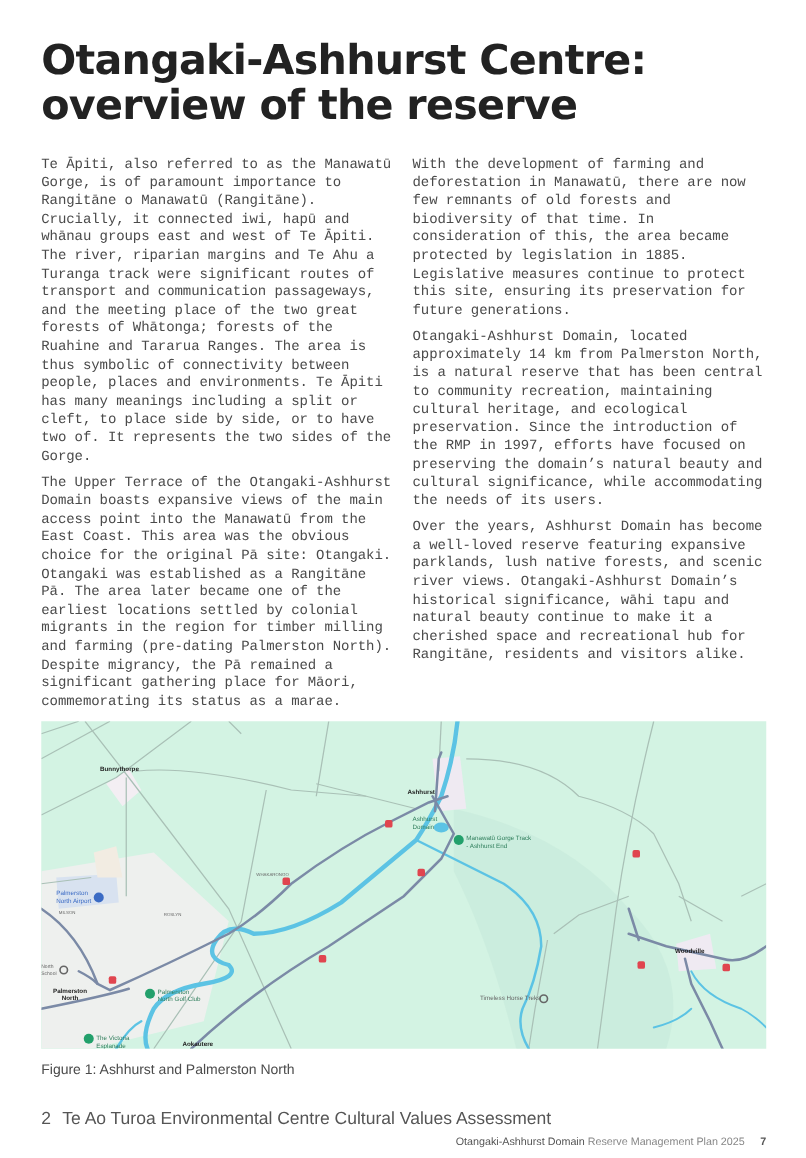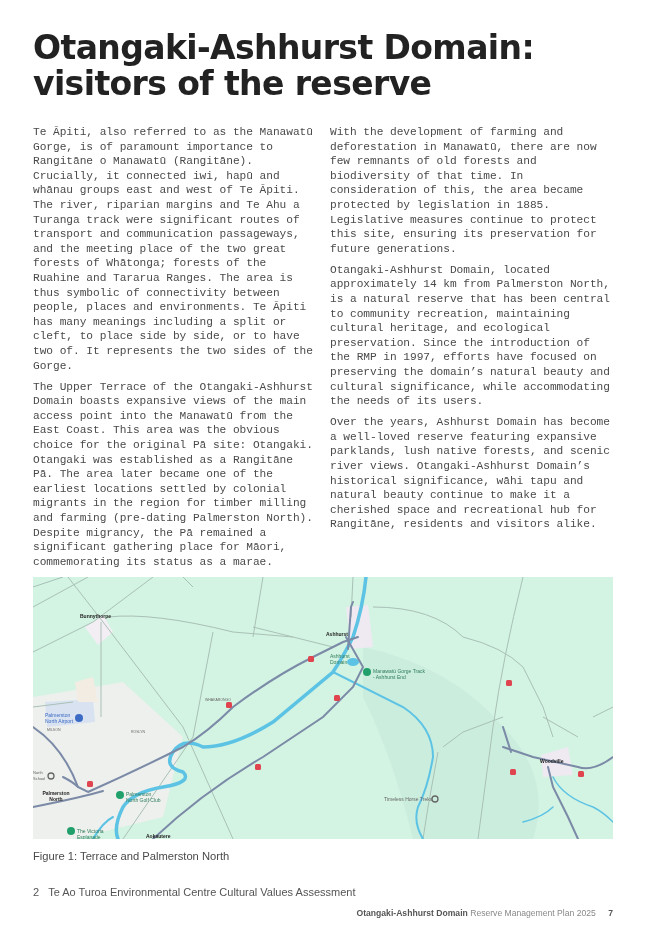--- a/index.html
+++ b/index.html
@@ -27,33 +27,33 @@
     position: absolute; font-size: 5px; color: #333; white-space: nowrap; line-height: 6px;
   }
   .map-label.bold { font-weight: bold; color: #222; }
   .map-label.green { color: #2e7d5b; }
   .map-label.blue { color: #3b6bc4; }
   .map-label.gray { color: #666; }
   .figure-caption {
     position: absolute; left: 33px; top: 850px; font-size: 11.2px; color: #4a4a4a;
   }
   .footnote {
-    position: absolute; left: 33px; top: 886px; font-size: 11px; color: #555;
+    position: absolute; left: 33px; top: 886px; font-size: 14px; color: #555;
   }
   .footnote .num { margin-right: 9px; }
   .running-footer {
     position: absolute; right: 32px; top: 908px; font-size: 8.6px; color: #888;
   }
-  .running-footer .doc-name { font-weight: bold; color: #555; }
+  .running-footer .doc-name { font-weight: normal; color: #555; }
   .running-footer .page-num { font-weight: bold; color: #555; margin-left: 10px; }
 </style>
 </head>
 <body>
 
-<h1 class="page-title">Otangaki-Ashhurst Domain: visitors of the reserve</h1>
+<h1 class="page-title">Otangaki-Ashhurst Centre: overview of the reserve</h1>
 
 <div class="col col-left">
   <p>Te Āpiti, also referred to as the Manawatū Gorge, is of paramount importance to Rangitāne o Manawatū (Rangitāne). Crucially, it connected iwi, hapū and whānau groups east and west of Te Āpiti. The river, riparian margins and Te Ahu a Turanga track were significant routes of transport and communication passageways, and the meeting place of the two great forests of Whātonga; forests of the Ruahine and Tararua Ranges. The area is thus symbolic of connectivity between people, places and environments. Te Āpiti has many meanings including a split or cleft, to place side by side, or to have two of. It represents the two sides of the Gorge.</p>
   <p>The Upper Terrace of the Otangaki-Ashhurst Domain boasts expansive views of the main access point into the Manawatū from the East Coast. This area was the obvious choice for the original Pā site: Otangaki. Otangaki was established as a Rangitāne Pā. The area later became one of the earliest locations settled by colonial migrants in the region for timber milling and farming (pre-dating Palmerston North). Despite migrancy, the Pā remained a significant gathering place for Māori, commemorating its status as a marae.</p>
 </div>
 
 <div class="col col-right">
   <p>With the development of farming and deforestation in Manawatū, there are now few remnants of old forests and biodiversity of that time. In consideration of this, the area became protected by legislation in 1885. Legislative measures continue to protect this site, ensuring its preservation for future generations.</p>
   <p>Otangaki-Ashhurst Domain, located approximately 14 km from Palmerston North, is a natural reserve that has been central to community recreation, maintaining cultural heritage, and ecological preservation. Since the introduction of the RMP in 1997, efforts have focused on preserving the domain’s natural beauty and cultural significance, while accommodating the needs of its users.</p>
   <p>Over the years, Ashhurst Domain has become a well-loved reserve featuring expansive parklands, lush native forests, and scenic river views. Otangaki-Ashhurst Domain’s historical significance, wāhi tapu and natural beauty continue to make it a cherished space and recreational hub for Rangitāne, residents and visitors alike.</p>
@@ -141,21 +141,21 @@
   <span class="map-label gray" style="left:172px;top:120px;font-size:3.5px;">WHAKARONGO</span>
   <span class="map-label gray" style="left:0px;top:193px;width:14px;white-space:normal;font-size:4px;">North School</span>
   <span class="map-label bold" style="left:6px;top:213px;width:34px;white-space:normal;text-align:center;">Palmerston North</span>
   <span class="map-label green" style="left:93px;top:214px;width:38px;white-space:normal;">Palmerston North Golf Club</span>
   <span class="map-label green" style="left:44px;top:251px;width:30px;white-space:normal;">The Victoria Esplanade</span>
   <span class="map-label bold" style="left:113px;top:256px;">Aokautere</span>
   <span class="map-label bold" style="left:507px;top:181px;">Woodville</span>
   <span class="map-label gray" style="left:351px;top:219px;">Timeless Horse Treks</span>
 </div>
 
-<div class="figure-caption">Figure 1: Terrace and Palmerston North</div>
+<div class="figure-caption">Figure 1: Ashhurst and Palmerston North</div>
 
 <div class="footnote">
   <span class="num">2</span><span>Te Ao Turoa Environmental Centre Cultural Values Assessment</span>
 </div>
 
 <div class="running-footer">
   <span class="doc-name">Otangaki-Ashhurst Domain</span>
   <span>Reserve Management Plan 2025</span>
   <span class="page-num">7</span>
 </div>

